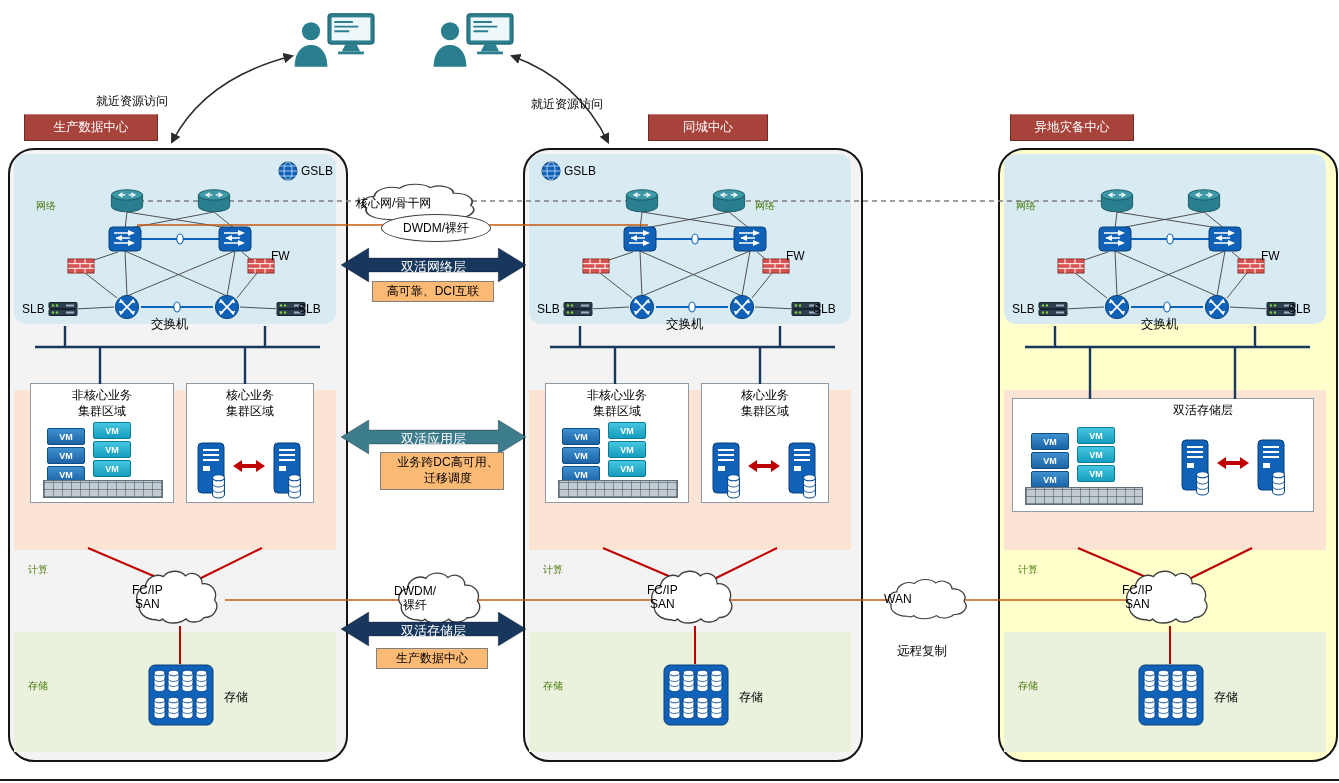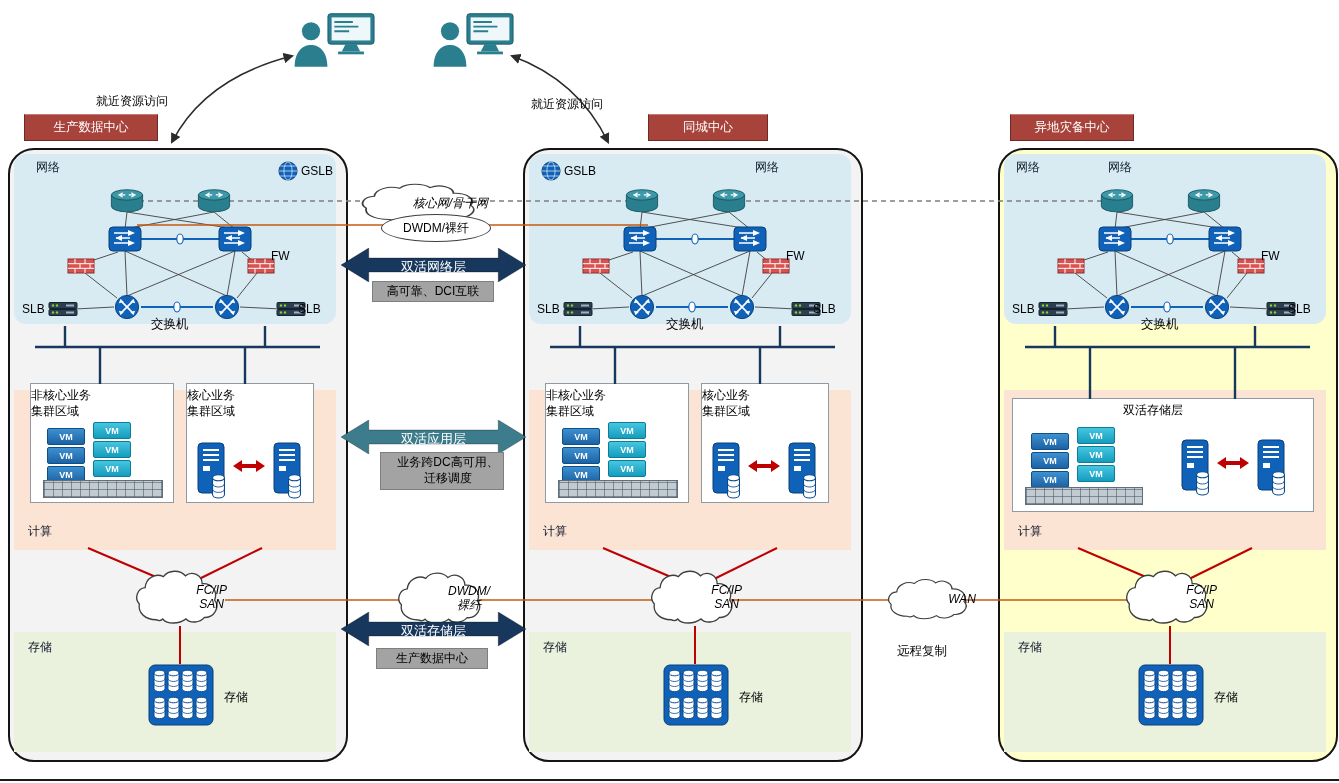--- a/index.html
+++ b/index.html
@@ -1,45 +1,45 @@
 <!DOCTYPE html>
 <html><head>
 <meta charset="utf-8">
 <style>
   html,body{margin:0;padding:0;background:#fff;}
   #stage{position:relative;width:1339px;height:783px;background:#fff;overflow:hidden;
          font-family:"Liberation Sans","DejaVu Sans",sans-serif;color:#000;}
   .pre{white-space:pre-line;}
   .lbl{position:absolute;font-size:12px;line-height:1.25;}
-  .red{color:#0f172a;font-size:12px;}
+  .red{color:#4d7c0f;font-size:10px;margin-top:40px;}
   .container{position:absolute;width:336px;height:610px;border:2px solid #141414;border-radius:26px;background:#f3f3f3;}
   .container.yellow{background:#ffffcc;}
   .titlebox{position:absolute;height:25px;background:#a8433c;border:1px solid #6e2a26;border-top-color:#c97a74;
             color:#fff;font-size:12.5px;display:flex;align-items:center;justify-content:center;}
   .netbox{position:absolute;width:322px;height:170px;background:#d8eaf2;border-radius:12px;}
   .peach{position:absolute;width:322px;height:160px;background:#fce4d4;}
   .green{position:absolute;width:322px;height:120px;background:#eaf1dd;}
   .clusterbox{position:absolute;background:#fff;border:1px solid #8e9aa4;}
-  .clusterlabel{position:absolute;left:0;top:4px;width:100%;font-size:12px;line-height:1.3;}
+  .clusterlabel{position:absolute;left:0;top:4px;width:100%;text-align:center;font-size:12px;line-height:1.3;}
   .tower{position:absolute;display:flex;flex-direction:column;gap:2px;}
   .vmcube{width:36px;height:15px;display:flex;align-items:center;justify-content:center;
           color:#fff;font-size:9px;font-weight:bold;border-radius:2px;}
   .vt1 .vmcube{background:linear-gradient(180deg,#3e90d0,#1c63a5);border:1px solid #0d4f86;}
   .vt2 .vmcube{background:linear-gradient(180deg,#46c6e0,#159cbe);border:1px solid #0c7d96;}
   .chassis{position:absolute;background:#c2cbd1;border:1px solid #5f6e79;
            background-image:repeating-linear-gradient(90deg,rgba(70,85,95,.55) 0 1px,transparent 1px 9px),
                             repeating-linear-gradient(0deg,rgba(70,85,95,.55) 0 1px,transparent 1px 7px);}
-  .cloudwrap{position:absolute;display:flex;align-items:center;justify-content:flex-end;font-style:italic;}
+  .cloudwrap{position:absolute;display:flex;align-items:center;justify-content:flex-start;}
   .cloudwrap svg{position:absolute;inset:0;width:100%;height:100%;}
   .cloudlabel{position:relative;font-size:12px;text-align:center;line-height:1.2;}
   .ellipse{position:absolute;background:#fff;border:1.5px solid #404040;border-radius:50%;
            display:flex;align-items:center;justify-content:center;font-size:12px;}
   .bigarrow{position:absolute;}
   .arrtitle{position:absolute;color:#fff;font-size:13px;text-align:center;}
-  .subbox{position:absolute;background:#a3a3a3;border:1px solid #7f7f7f;font-size:12px;text-align:center;
+  .subbox{position:absolute;background:#fdba74;border:1px solid #7f7f7f;font-size:12px;text-align:center;
           display:flex;align-items:center;justify-content:center;line-height:1.3;}
   #wires{position:absolute;left:0;top:0;pointer-events:none;}
   #wires line.w{stroke:#404040;stroke-width:0.9;}
   #wires line.b{stroke:#1062b8;stroke-width:2;}
   #wires line.bus{stroke:#17375d;stroke-width:2.4;}
   #wires line.r{stroke:#c00000;stroke-width:2;}
   #wires line.d{stroke:#7f7f7f;stroke-width:1.3;stroke-dasharray:5 4;}
   #wires line.o{stroke:#c55a11;stroke-width:1.6;}
   .ic{position:absolute;}
   #bottomline{position:absolute;left:0;top:779px;width:1339px;height:2px;background:#1a1a1a;}

